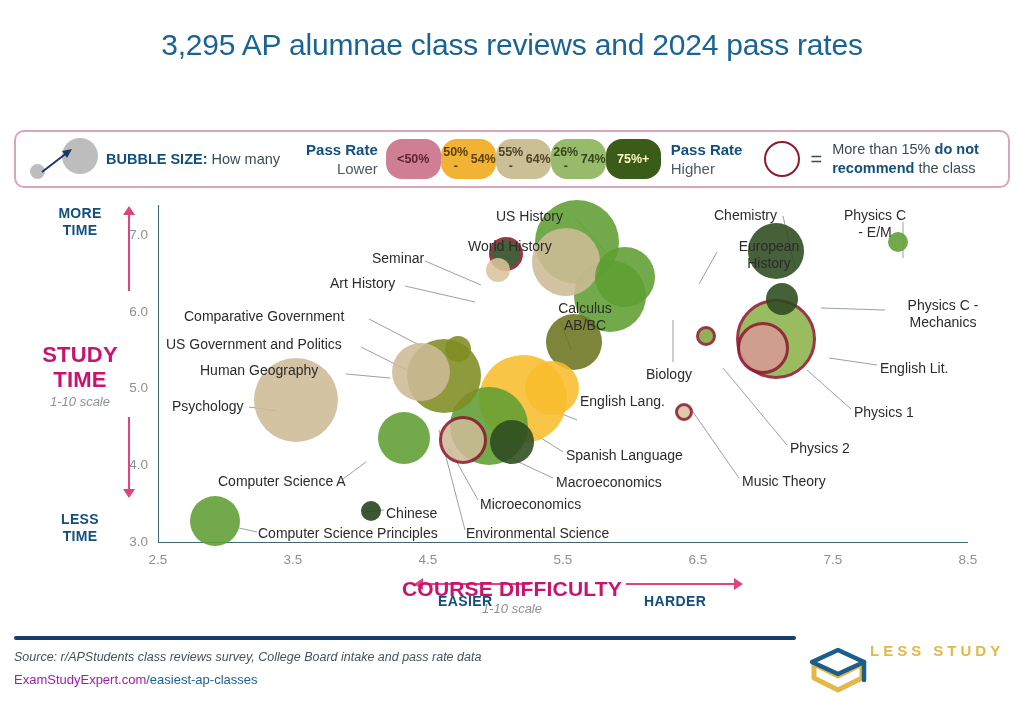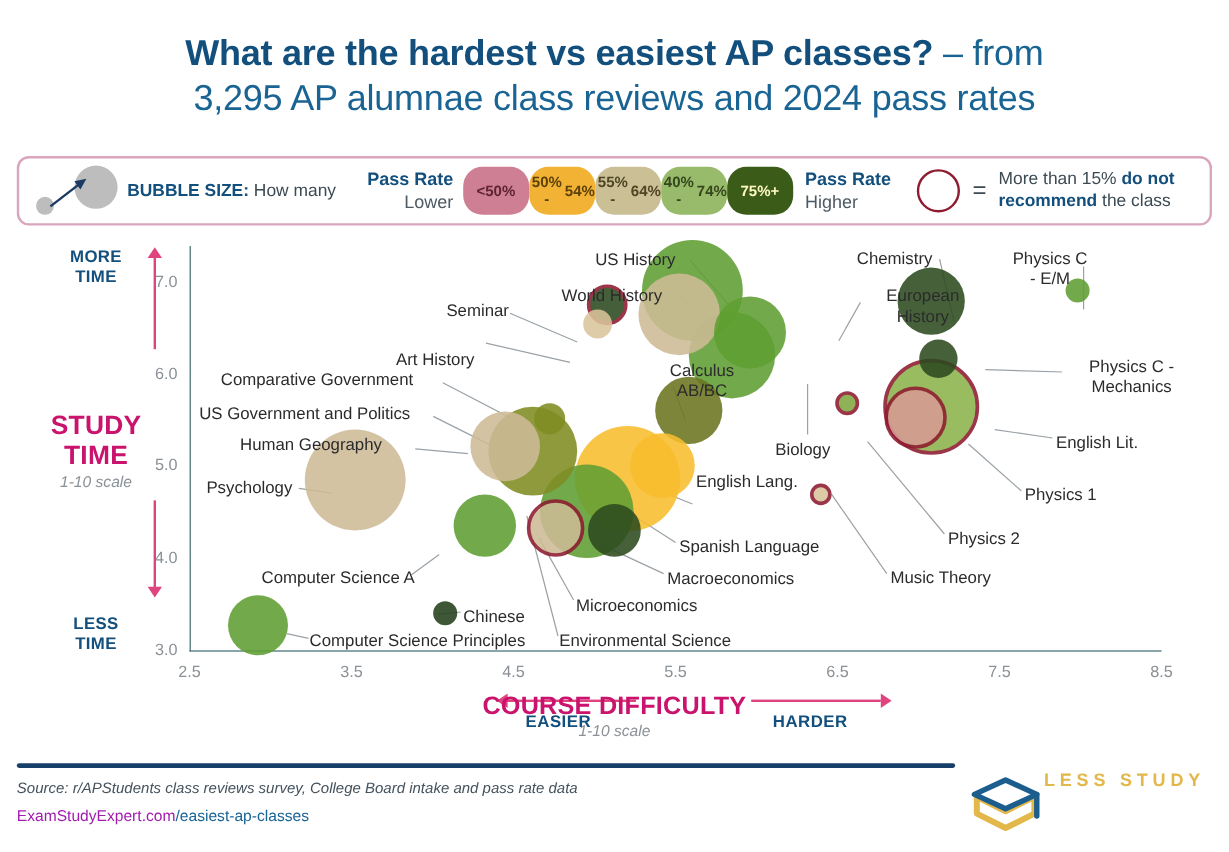--- a/index.html
+++ b/index.html
@@ -191,23 +191,20 @@
 
   .logo { position: absolute; right: 16px; top: 640px; width: 200px; height: 56px; }
   .logo-cap { position: absolute; left: 0; top: 4px; }
   .logo-top { position: absolute; left: 62px; top: 2px; font-size: 15px; letter-spacing: 4px; color: #e3b84a; font-weight: bold; }
   .logo-bot { position: absolute; left: 60px; top: 16px; font-size: 33px; letter-spacing: 0px; color: #1b3a63; font-weight: bold; }
 </style>
 </head>
 <body>
 
 <div class="title-block">
-  <div class="title-line">
-    <span class="title-strong">What are the hardest vs easiest AP classes?</span><span class="title-light"> – from</span>
-  </div>
   <div class="title-line title-light">3,295 AP alumnae class reviews and 2024 pass rates</div>
 </div>
 
 <div class="legend-bar">
 
   <div class="lg-bubbles">
     <div class="big"></div>
     <div class="small"></div>
     <svg width="72" height="46">
       <line x1="14" y1="36" x2="40" y2="16" stroke="#1b3a63" stroke-width="2"></line>
@@ -230,21 +227,21 @@
       </div>
       <div class="swatch" style="background: rgb(242, 179, 53); color: rgb(92, 65, 9);">
         <div>50% -</div>
         <div>54%</div>
       </div>
       <div class="swatch" style="background: rgb(203, 191, 150); color: rgb(79, 70, 36);">
         <div>55% -</div>
         <div>64%</div>
       </div>
       <div class="swatch" style="background: rgb(151, 187, 106); color: rgb(54, 71, 29);">
-        <div>40% -</div>
+        <div>26% -</div>
         <div>74%</div>
       </div>
       <div class="swatch" style="background: rgb(59, 91, 24); color: #fef9c3;">
         <div>75%+</div>
       </div>
     </div>
 
   <div class="lg-passrate2">
     <div class="pr-top">Pass Rate</div>
     <div class="pr-bot">Higher</div>
@@ -355,21 +352,21 @@
     <div class="bubble" style="left: 675.2px; top: 403.482px; width: 18px; height: 18px; background: rgb(217, 196, 155); opacity: 0.88; border: 3px solid rgb(142, 27, 48);"></div>
   </div>
 <div id="blabels">
     <div class="blabel" style="left: 258px; top: 525px;">Computer Science Principles</div>
     <div class="blabel" style="left: 386px; top: 505px;">Chinese</div>
     <div class="blabel" style="left: 218px; top: 473px;">Computer Science A</div>
     <div class="blabel" style="left: 172px; top: 398px;">Psychology</div>
     <div class="blabel" style="left: 200px; top: 362px;">Human Geography</div>
     <div class="blabel" style="left: 166px; top: 336px;">US Government and Politics</div>
     <div class="blabel" style="left: 184px; top: 308px;">Comparative Government</div>
-    <div class="blabel" style="left: 330px; top: 275px; margin-top: 16px;">Art History</div>
+    <div class="blabel" style="left: 330px; top: 275px;">Art History</div>
     <div class="blabel" style="left: 372px; top: 250px;">Seminar</div>
     <div class="blabel" style="left: 466px; top: 525px;">Environmental Science</div>
     <div class="blabel" style="left: 480px; top: 496px;">Microeconomics</div>
     <div class="blabel" style="left: 556px; top: 474px;">Macroeconomics</div>
     <div class="blabel" style="left: 566px; top: 447px;">Spanish Language</div>
     <div class="blabel" style="left: 580px; top: 393px;">English Lang.</div>
     <div class="blabel twoline" style="left: 530px; top: 300px; width: 110px;">Calculus<br>AB/BC</div>
     <div class="blabel" style="left: 468px; top: 238px;">World History</div>
     <div class="blabel" style="left: 496px; top: 208px;">US History</div>
     <div class="blabel twoline" style="left: 714px; top: 238px; width: 110px;">European<br>History</div>

